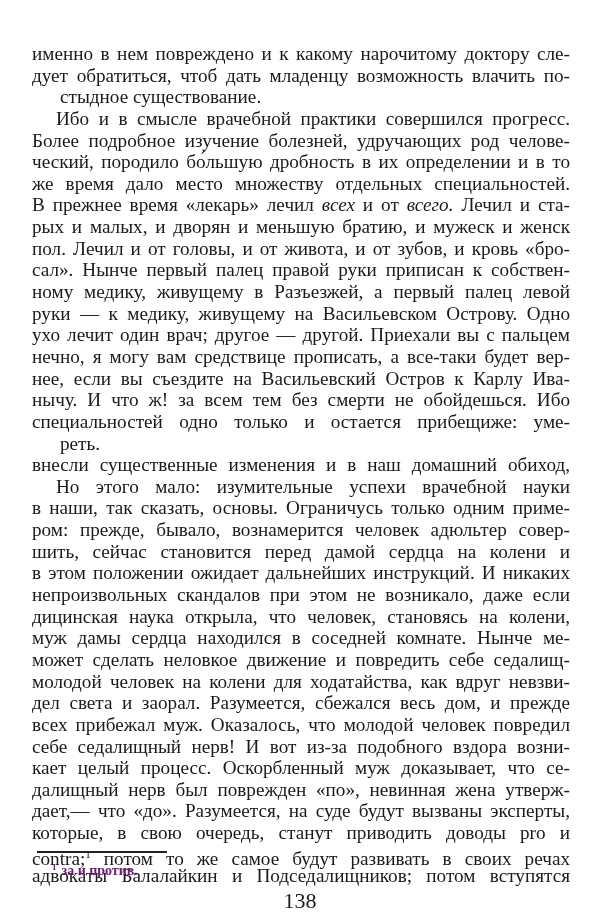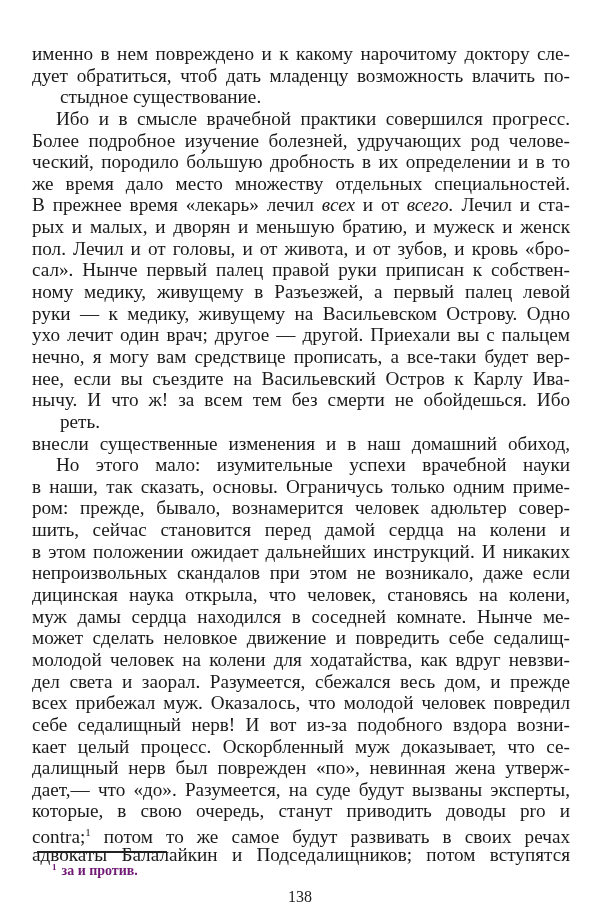--- a/index.html
+++ b/index.html
@@ -9,21 +9,21 @@
           font-family:"Liberation Serif","DejaVu Serif",serif; font-size:19.2px; line-height:21.65px;
           color:#1a1a1a; }
   .line { display:block; height:21.65px; white-space:nowrap; text-align:justify; text-align-last:justify; }
   .line.last { text-align-last:left;margin-left:28px; }
   .line.indent { padding-left:24px; }
   .rule { position:absolute; left:37px; top:835px; width:130px; height:1.5px; background:#222; }
   .footnote { position:absolute; left:52px; top:846px; font-family:"Liberation Serif","DejaVu Serif",serif;
               font-size:14px; color:#701a75; font-weight:bold; }
   .footnote sup { font-size:9px; vertical-align:5px; margin-right:5px; }
   .pagenum { position:absolute; left:0; width:600px; top:872px; text-align:center;
-             font-family:"Liberation Serif","DejaVu Serif",serif; font-size:16px; color:#1a1a1a; }
+             font-family:"Liberation Serif","DejaVu Serif",serif; font-size:22px; color:#1a1a1a; }
   sup.ref { font-size:11px; vertical-align:7px; }
   i { font-style:italic; }
 </style>
 </head>
 <body>
 
 <div class="page">
   <div class="text" id="body-text">
       <span class="line">именно в нем повреждено и к какому нарочитому доктору сле-</span>
       <span class="line">дует обратиться, чтоб дать младенцу возможность влачить по-</span>
@@ -35,20 +35,21 @@
       <span class="line">В прежнее время «лекарь» лечил <i>всех</i> и от <i>всего.</i> Лечил и ста-</span>
       <span class="line">рых и малых, и дворян и меньшую братию, и мужеск и женск</span>
       <span class="line">пол. Лечил и от головы, и от живота, и от зубов, и кровь «бро-</span>
       <span class="line">сал». Нынче первый палец правой руки приписан к собствен-</span>
       <span class="line">ному медику, живущему в Разъезжей, а первый палец левой</span>
       <span class="line">руки — к медику, живущему на Васильевском Острову. Одно</span>
       <span class="line">ухо лечит один врач; другое — другой. Приехали вы с пальцем</span>
       <span class="line">нечно, я могу вам средствице прописать, а все-таки будет вер-</span>
       <span class="line">нее, если вы съездите на Васильевский Остров к Карлу Ива-</span>
       <span class="line">нычу. И что ж! за всем тем без смерти не обойдешься. Ибо</span>
+      <span class="line">специальностей одно только и остается прибещиже: уме-</span>
       <span class="line last">реть.</span>
       <span class="line">внесли существенные изменения и в наш домашний обиход,</span>
       <span class="line indent">Но этого мало: изумительные успехи врачебной науки</span>
       <span class="line">в наши, так сказать, основы. Ограничусь только одним приме-</span>
       <span class="line">ром: прежде, бывало, вознамерится человек адюльтер совер-</span>
       <span class="line">шить, сейчас становится перед дамой сердца на колени и</span>
       <span class="line">в этом положении ожидает дальнейших инструкций. И никаких</span>
       <span class="line">непроизвольных скандалов при этом не возникало, даже если</span>
       <span class="line">дицинская наука открыла, что человек, становясь на колени,</span>
       <span class="line">муж дамы сердца находился в соседней комнате. Нынче ме-</span>

